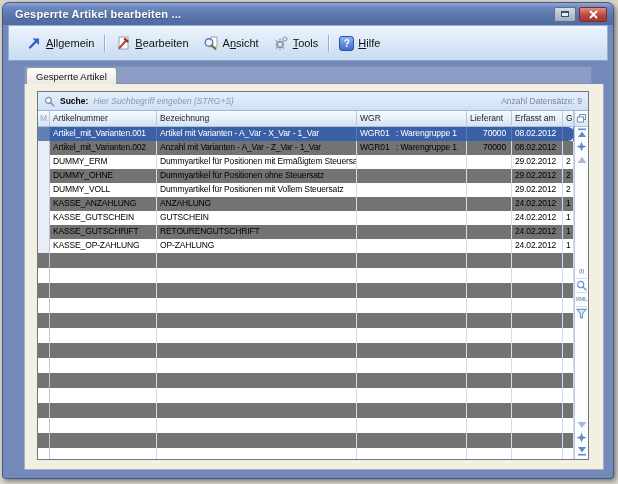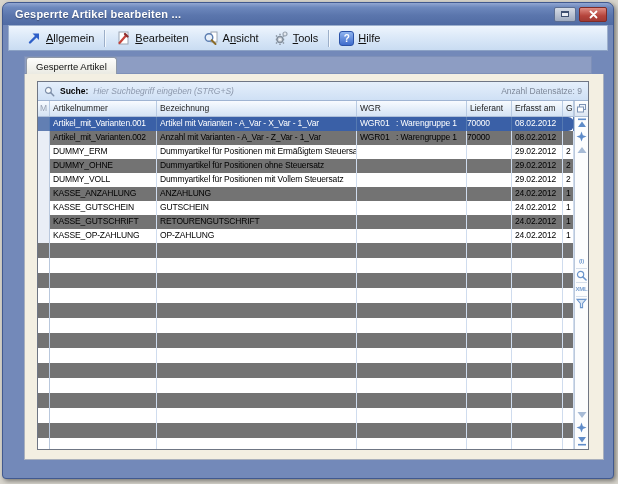--- a/index.html
+++ b/index.html
@@ -20,21 +20,21 @@
   .winbtn { height:15px; border-radius:2px; margin-left:3px; display:flex;
     align-items:center; justify-content:center; cursor:default; }
   .btn-restore { width:22px; background:linear-gradient(#d6dce6,#9fabc0);
     border:1px solid #5d6f92; }
   .btn-restore .box { width:8px; height:6px; border:1px solid #3e4f70; border-top-width:2px; background:#e8ecf3;}
   .btn-close { width:28px; background:linear-gradient(#e08d83,#b5443c 60%,#a03a34);
     border:1px solid #7e2b27; }
 
   
   .chrome { position:absolute; left:5px; right:5px; top:22px; bottom:0; display:flex; flex-direction:column; }
-  .toolbar { height:26px; display:flex; align-items:center; padding-left:10px;
+  .toolbar { height:36px; display:flex; align-items:center; padding-left:10px;
     background:linear-gradient(#eef5fd, #dcE9f8 45%, #c9dcf2);
     border:1px solid #9db0cd; border-bottom-color:#8ba1c4; }
   .tb-item { display:flex; align-items:center; gap:4px; padding:2px 7px;
     font-size:11px; color:#111; cursor:default; border-radius:2px; }
   .tb-item u { text-decoration:underline; }
   .tb-sep { width:1px; height:17px; background:#9cafc9; margin:0 3px;
     box-shadow:1px 0 0 #f2f7fc; }
   .tb-icon { width:16px; height:16px; display:inline-block; }
   .help-badge { width:15px; height:15px; border-radius:3px; border:1px solid #2a52a8;
     background:linear-gradient(#8fb4ef,#3e6bcc); color:#fff; font-size:10px;
@@ -75,21 +75,21 @@
   .trow.alt { background:#737373; }
   .trow.sel { background:#3a60a7;border-radius:6px; }
   .trow.empty { height:15px; }
   .cell { font-size:8.5px; letter-spacing:-0.15px; color:#000; line-height:13px;
     padding-left:3px; overflow:hidden; white-space:pre;
     border-right:1px solid #cfdcee; }
   .trow.sel .cell { color:#fff; border-right-color:#567ab2; }
   .cell.c-m { background:#e9eef6; border-right-color:#b9c8dd; }
   .trow.sel .cell.c-m { background:#627fb3; }
   .trow.empty .cell.c-m { background:transparent; }
-  .cell.c-lieferant { text-align:left; padding-right:15px; padding-left:0; }
+  .cell.c-lieferant { text-align:right; padding-right:5px; padding-left:0; }
 
   
   .navstrip { flex:0 0 13px; border-left:1px solid #bcc9db; background:#fcfdfe;
     display:flex; flex-direction:column; align-items:center; }
   .chooser { width:13px; height:16px; flex:0 0 auto;
     background:linear-gradient(#ffffff,#dce5f1); border-bottom:1px solid #aebfd6;
     display:flex; align-items:center; justify-content:center; }
   .nicon { width:12px; height:13px; display:flex; align-items:center;
     justify-content:center; flex:0 0 auto; }
   .ntext { font-size:6px; color:#7ba1d1; font-weight:bold; letter-spacing:-0.3px; }

